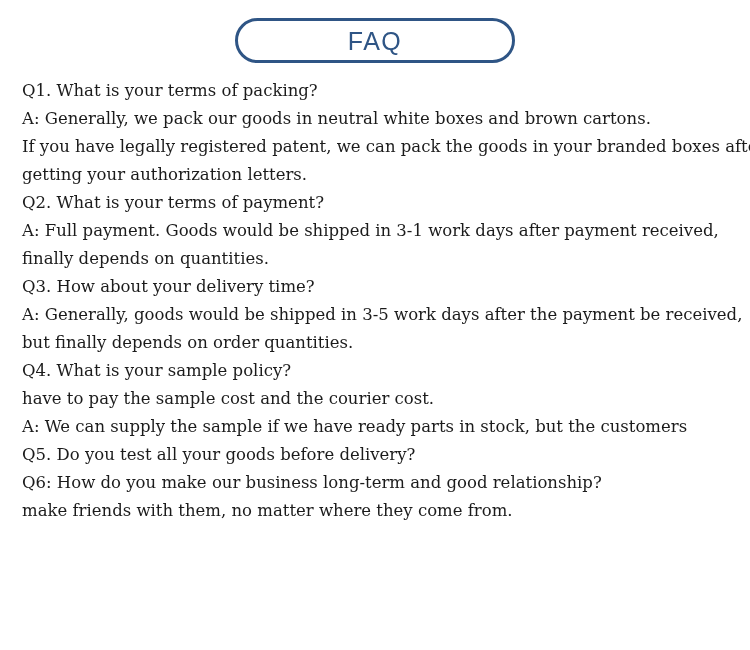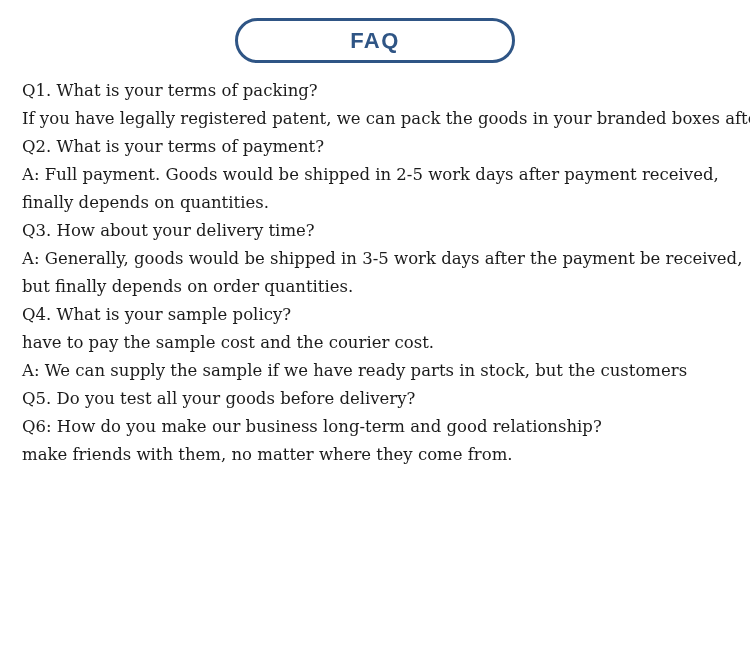--- a/index.html
+++ b/index.html
@@ -22,22 +22,22 @@
     margin: 18px auto 0 auto;
     border: 3px solid var(--accent);
     border-radius: 23px;
     display: flex;
     align-items: center;
     justify-content: center;
     background: #ffffff;
   }
   .faq-pill .faq-title {
     font-family: "Liberation Sans", sans-serif;
-    font-weight: 700;
-    font-size: 22px;
+    font-weight: 400;
+    font-size: 25px;
     letter-spacing: 1.5px;
     color: var(--accent);
     line-height: 1;
     padding-top: 1px;
   }
 
   
   .faq-content {
     margin-top: 14px;
     padding-left: 22px;
@@ -59,24 +59,26 @@
 
 <div class="page">
 
   <div class="faq-pill">
     <span class="faq-title">FAQ</span>
   </div>
 
   <div class="faq-content">
 
     <p class="line">Q1. What is your terms of packing?</p>
+    <p class="line">A: Generally, we pack our goods in neutral white boxes and brown cartons.</p>
     <p class="line">If you have legally registered patent, we can pack the goods in your branded boxes after</p>
+    <p class="line">getting your authorization letters.</p>
 
     <p class="line">Q2. What is your terms of payment?</p>
-    <p class="line">A: Full payment. Goods would be shipped in 2-5 work days after payment received,</p>
+    <p class="line">A: Full payment. Goods would be shipped in 3-1 work days after payment received,</p>
     <p class="line">finally depends on quantities.</p>
 
     <p class="line">Q3. How about your delivery time?</p>
     <p class="line">A: Generally, goods would be shipped in 3-5 work days after the payment be received,</p>
     <p class="line">but finally depends on order quantities.</p>
 
     <p class="line">Q4. What is your sample policy?</p>
     <p class="line">have to pay the sample cost and the courier cost.</p>
     <p class="line">A: We can supply the sample if we have ready parts in stock, but the customers</p>
 

